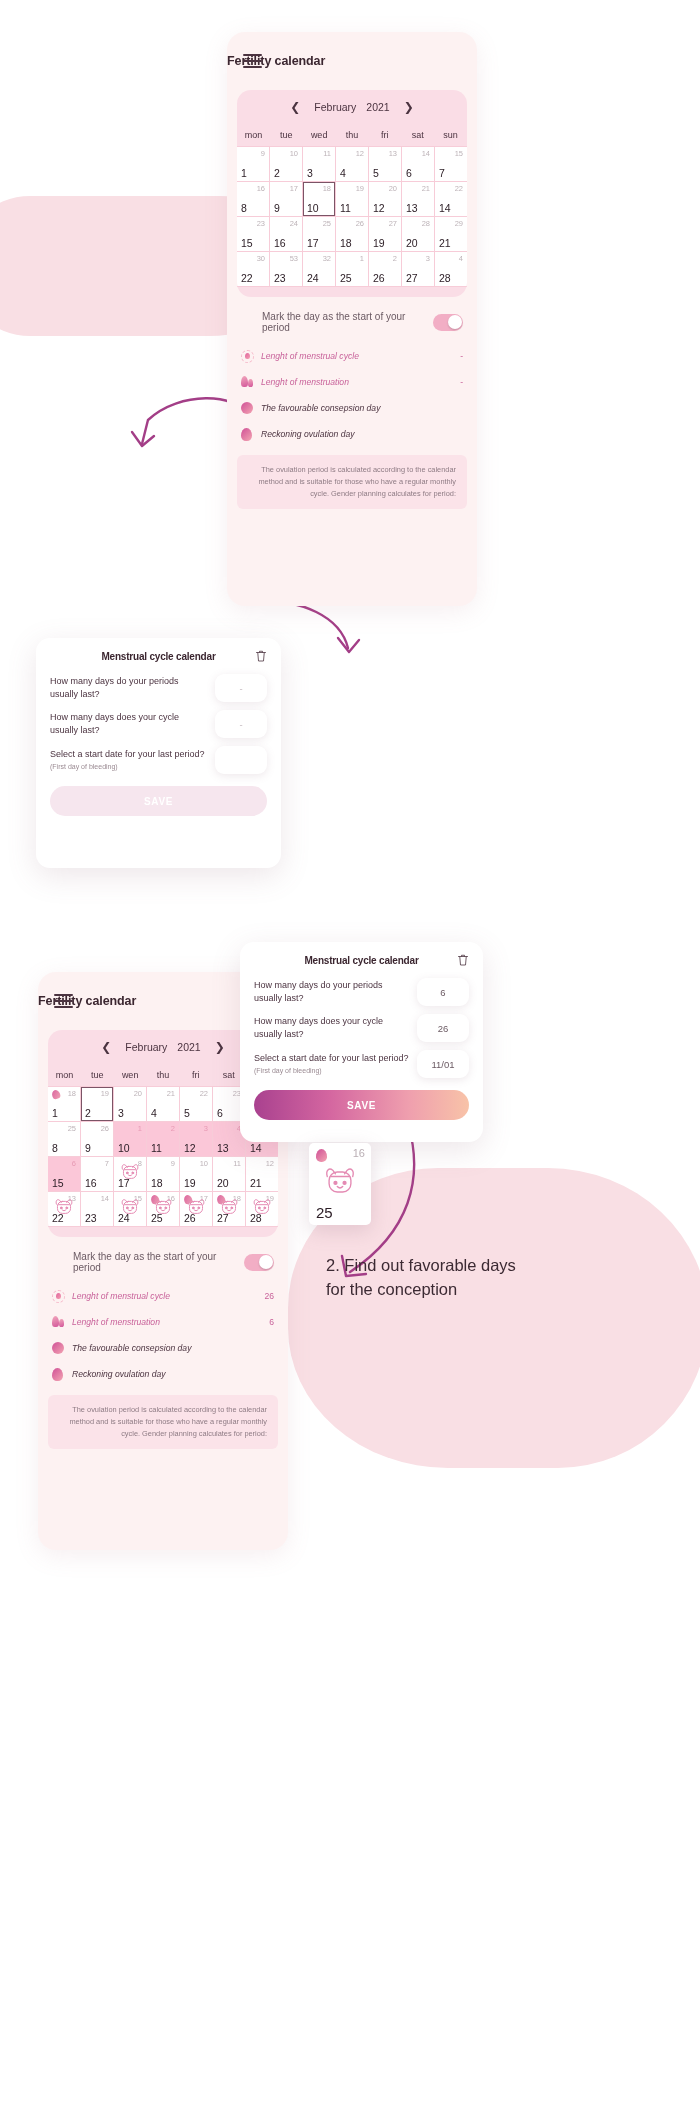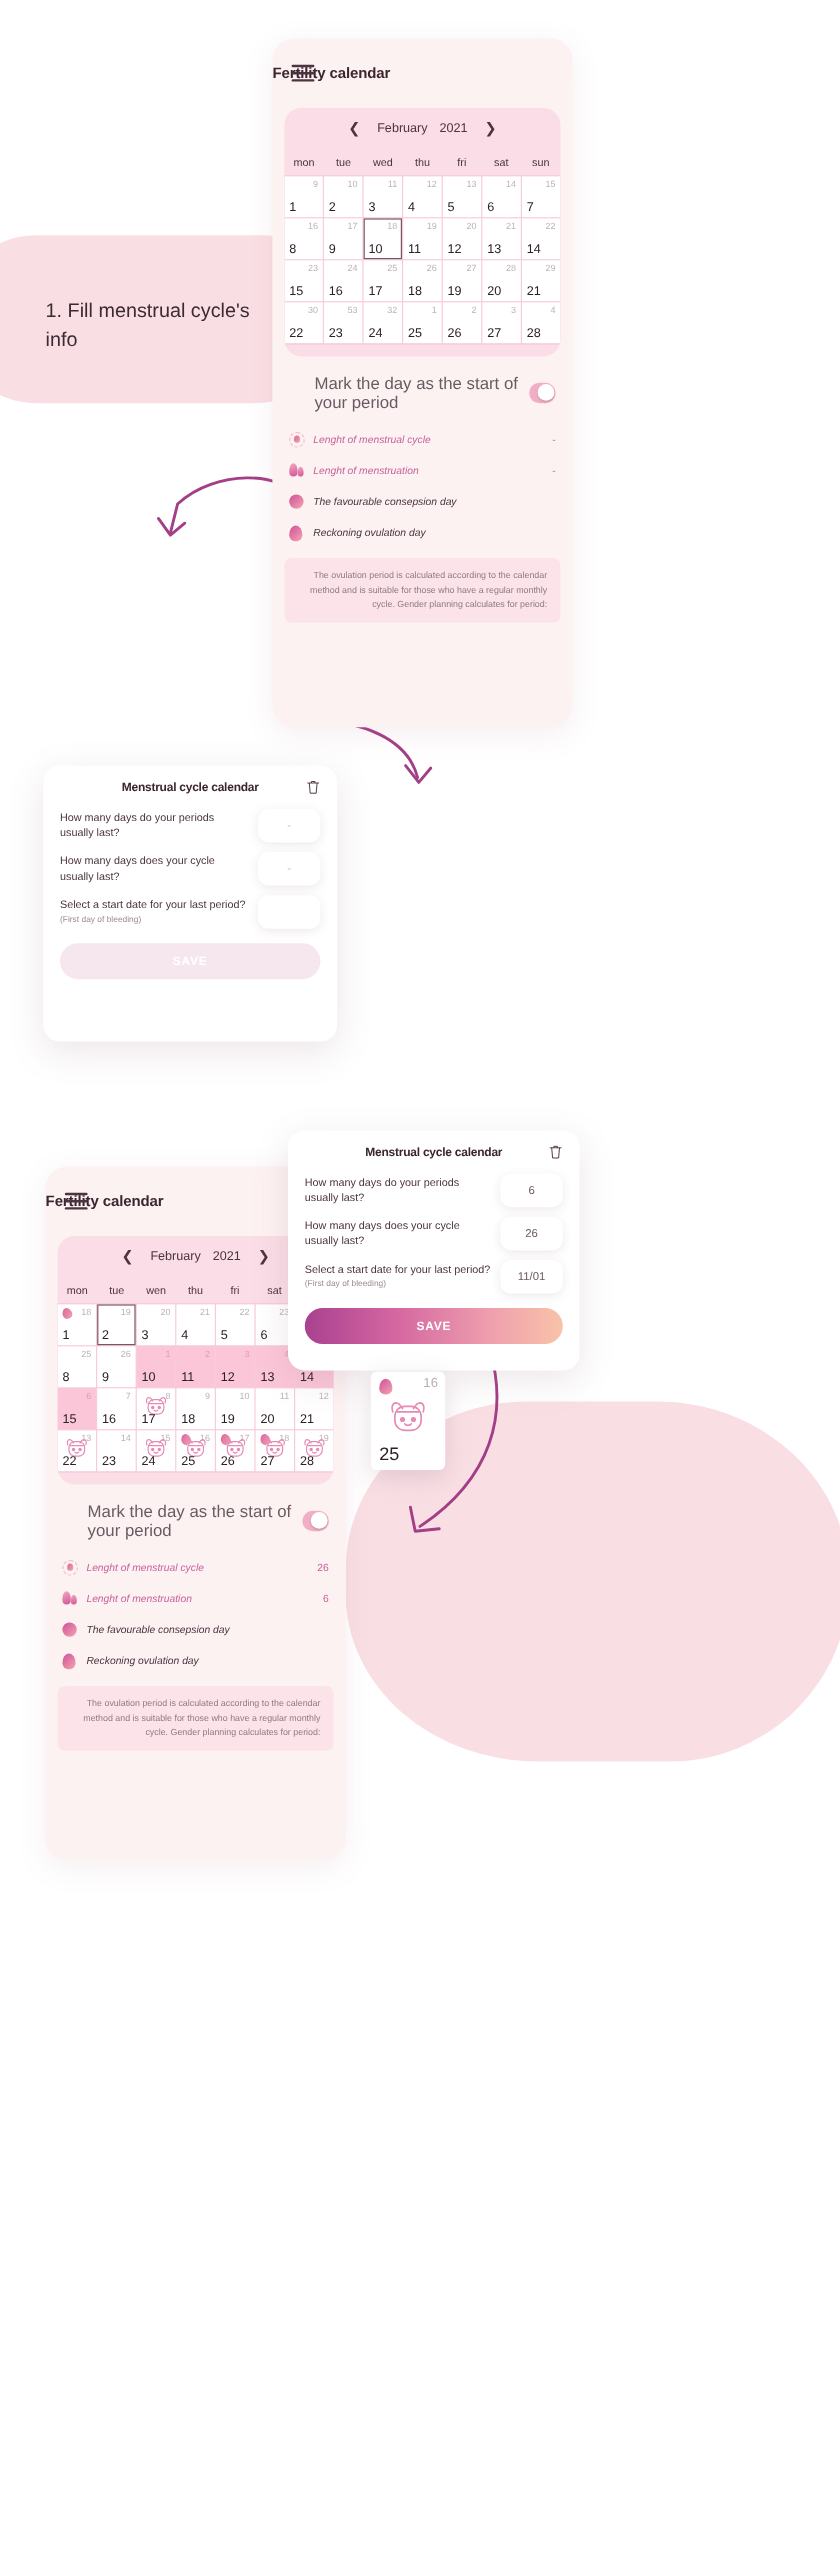--- a/index.html
+++ b/index.html
@@ -126,21 +126,21 @@
     position: absolute; left: 50%; top: 50%;
     transform: translate(-50%,-58%);
     width: 24px; height: 20px;
   }
 
   
   .toggle-row {
     display: flex; align-items: center; justify-content: space-between;
     padding: 14px 14px 6px 14px;
   }
-  .toggle-row .lbl { font-size: 14px; color: #6b5a63; padding-left: 21px; }
+  .toggle-row .lbl { font-size: 10px; color: #6b5a63; padding-left: 21px; }
   .switch {
     width: 30px; height: 17px; border-radius: 9px;
     background: #f2aec5;
     position: relative;
   }
   .switch .knob {
     position: absolute; right: 1.5px; top: 1.5px;
     width: 14px; height: 14px; border-radius: 50%;
     background: #fff;
     box-shadow: 0 1px 2px rgba(0,0,0,.18);
@@ -283,22 +283,22 @@
   #arrow-3 { left: 320px; top: 1120px; }
 </style>
 </head>
 <body>
 
 <div id="root">
 
   <div class="blob blob-1"></div>
   <div class="blob blob-2"></div>
 
-  <div class="callout" id="callout-1">1. Fill menstrual cycle's info</div>
-
+
+  <div class="callout" id="callout-2">2. Find out favorable days for the conception</div>
 
   <svg class="arrow-svg" id="arrow-1" width="130" height="70" viewBox="0 0 130 70">
     <path d="M124 22 C118 2, 60 -2, 28 28 L22 52" fill="none" stroke="#a33e87" stroke-width="2.4" stroke-linecap="round"></path>
     <path d="M12 40 L22 54 L34 44" fill="none" stroke="#a33e87" stroke-width="2.4" stroke-linecap="round" stroke-linejoin="round"></path>
     <circle cx="124" cy="22" r="4.5" fill="#a33e87"></circle>
   </svg>
 
   <svg class="arrow-svg" id="arrow-2" width="110" height="70" viewBox="0 0 110 70">
     <path d="M4 6 C50 6, 88 22, 96 54" fill="none" stroke="#a33e87" stroke-width="2.4" stroke-linecap="round"></path>
     <path d="M86 44 L97 58 L107 46" fill="none" stroke="#a33e87" stroke-width="2.4" stroke-linecap="round" stroke-linejoin="round"></path>

